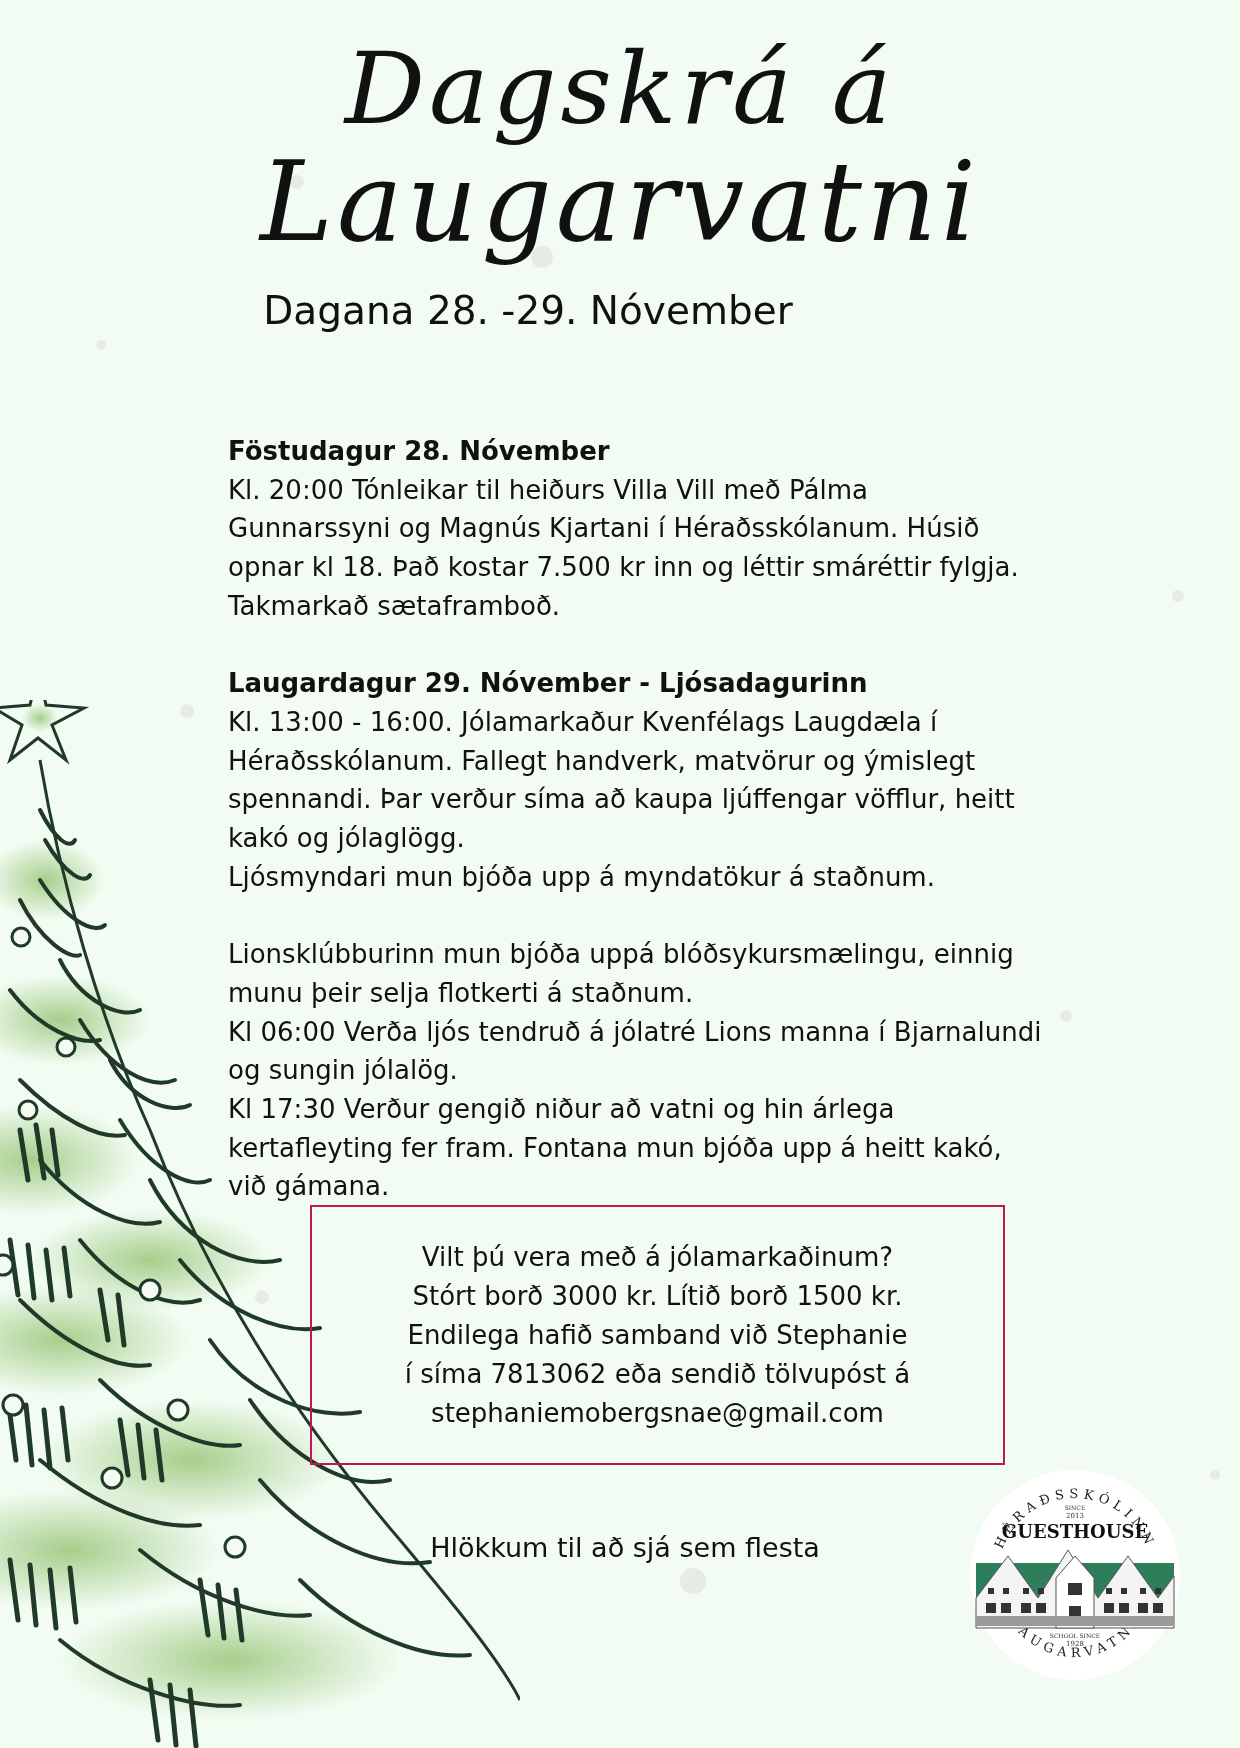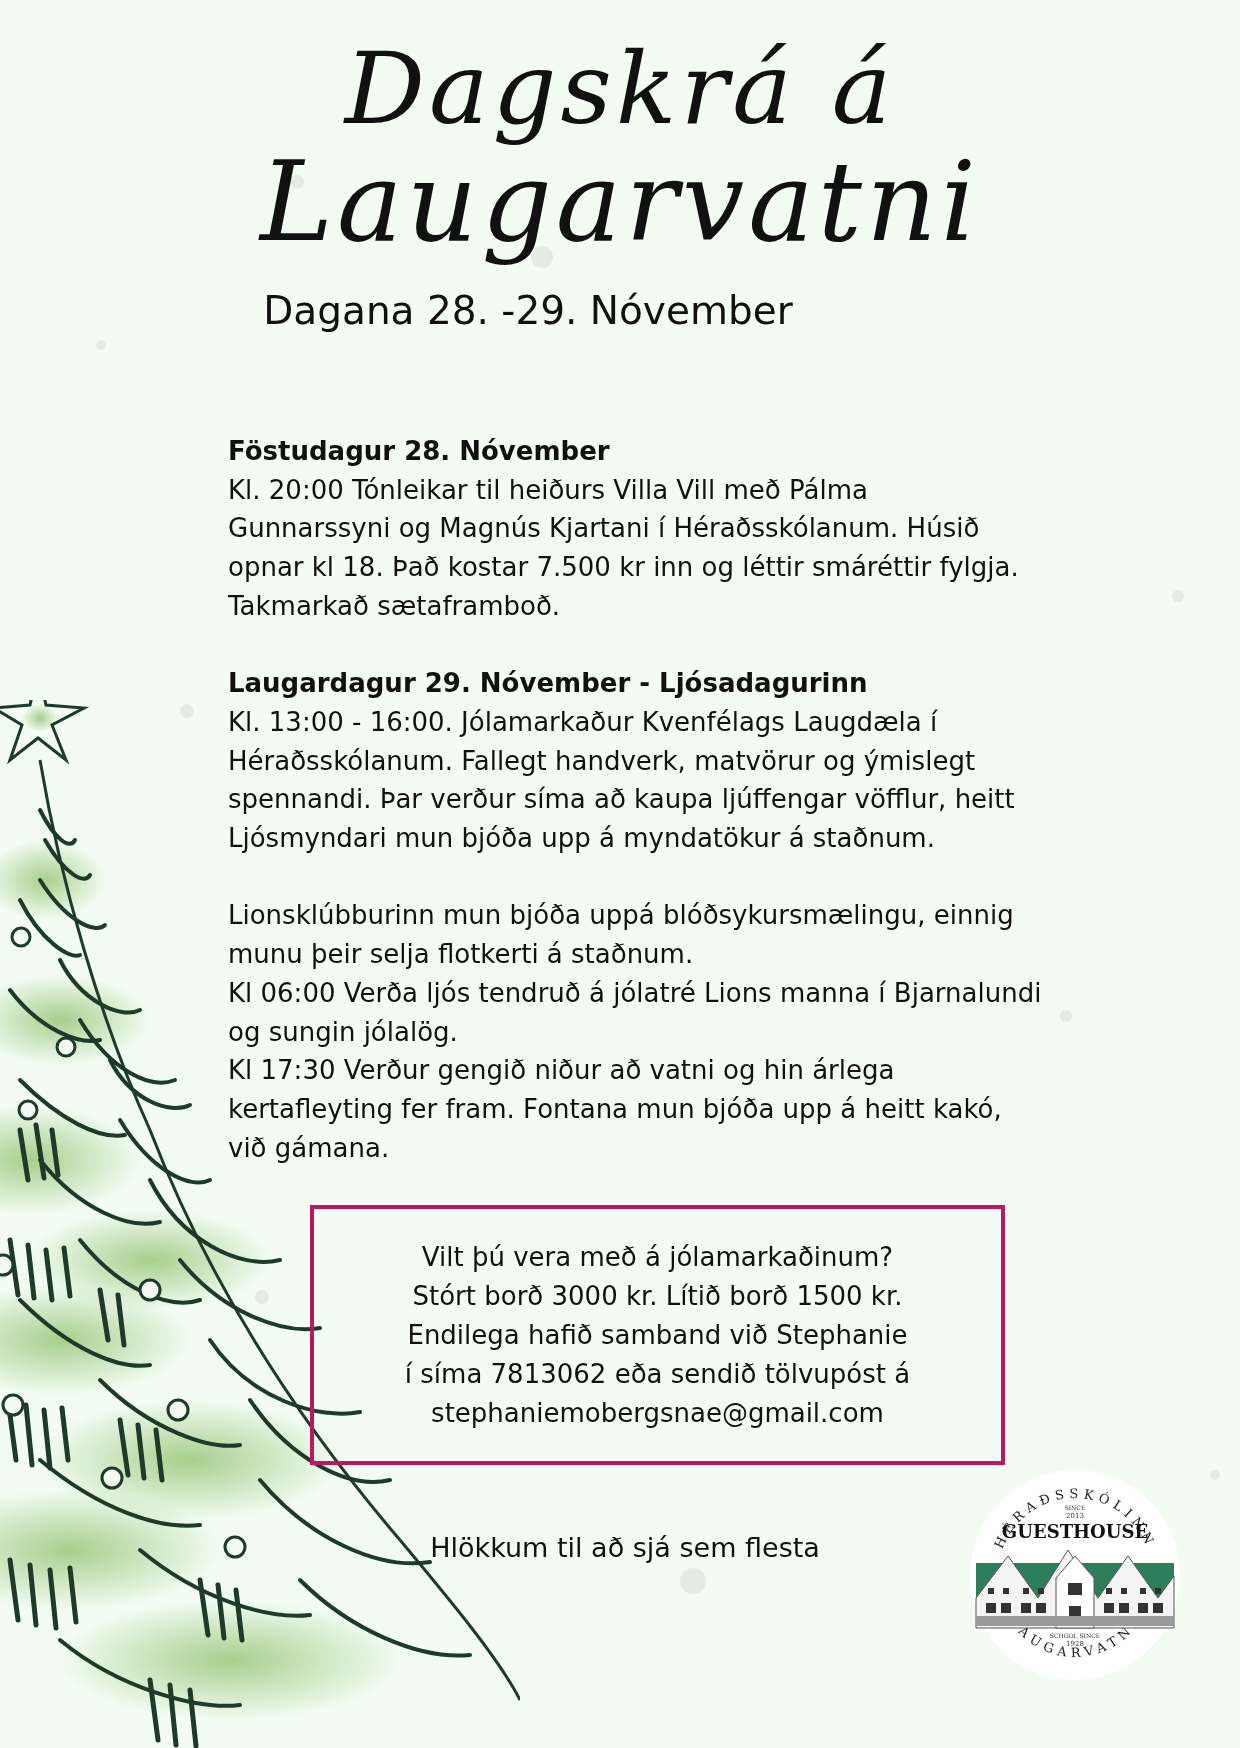--- a/index.html
+++ b/index.html
@@ -26,21 +26,21 @@
   }
   .content {
     position: absolute; left: 228px; top: 432px; width: 930px;
     font-size: 26px; line-height: 38.7px; color: #111;
   }
   .content h2 { font-size: 26px; font-weight: bold; line-height: 38.7px; }
   .content p { margin: 0; }
   .gap { height: 38.7px; }
   .box {
     position: absolute; left: 310px; top: 1205px; width: 695px; height: 260px;
-    border: 4px solid #be185d;
+    border: 2px solid #be185d;
     display: flex; flex-direction: column; justify-content: center; align-items: center;
     font-size: 26px; line-height: 39px; text-align: center;
   }
   .closing {
     position: absolute; top: 1532px; left: 380px; width: 490px; text-align: center;
     font-size: 27px;
   }
   .logo { position: absolute; left: 968px; top: 1468px; width: 214px; height: 214px; }
   .tree { position: absolute; left: 0; top: 700px; width: 520px; height: 1048px; }
 </style>
@@ -158,20 +158,21 @@
     <p>Gunnarssyni og Magnús Kjartani í Héraðsskólanum. Húsið</p>
     <p>opnar kl 18. Það kostar 7.500 kr inn og léttir smáréttir fylgja.</p>
     <p>Takmarkað sætaframboð.</p>
   </section>
   <div class="gap"></div>
   <section>
     <h2>Laugardagur 29. Nóvember - Ljósadagurinn</h2>
     <p>Kl. 13:00 - 16:00.  Jólamarkaður Kvenfélags Laugdæla í</p>
     <p>Héraðsskólanum. Fallegt handverk, matvörur og ýmislegt</p>
     <p>spennandi. Þar verður síma að kaupa ljúffengar vöfflur, heitt</p>
+    <p>kakó og jólaglögg.</p>
     <p>Ljósmyndari mun bjóða upp á myndatökur á staðnum.</p>
     <div class="gap"></div>
     <p>Lionsklúbburinn mun bjóða uppá blóðsykursmælingu, einnig</p>
     <p>munu þeir selja flotkerti á staðnum.</p>
     <p>Kl 06:00 Verða ljós tendruð á jólatré Lions manna í Bjarnalundi</p>
     <p>og sungin jólalög.</p>
     <p>Kl 17:30 Verður gengið niður að vatni og hin árlega</p>
     <p>kertafleyting fer fram. Fontana mun bjóða upp á heitt kakó,</p>
     <p>við gámana.</p>
   </section>

